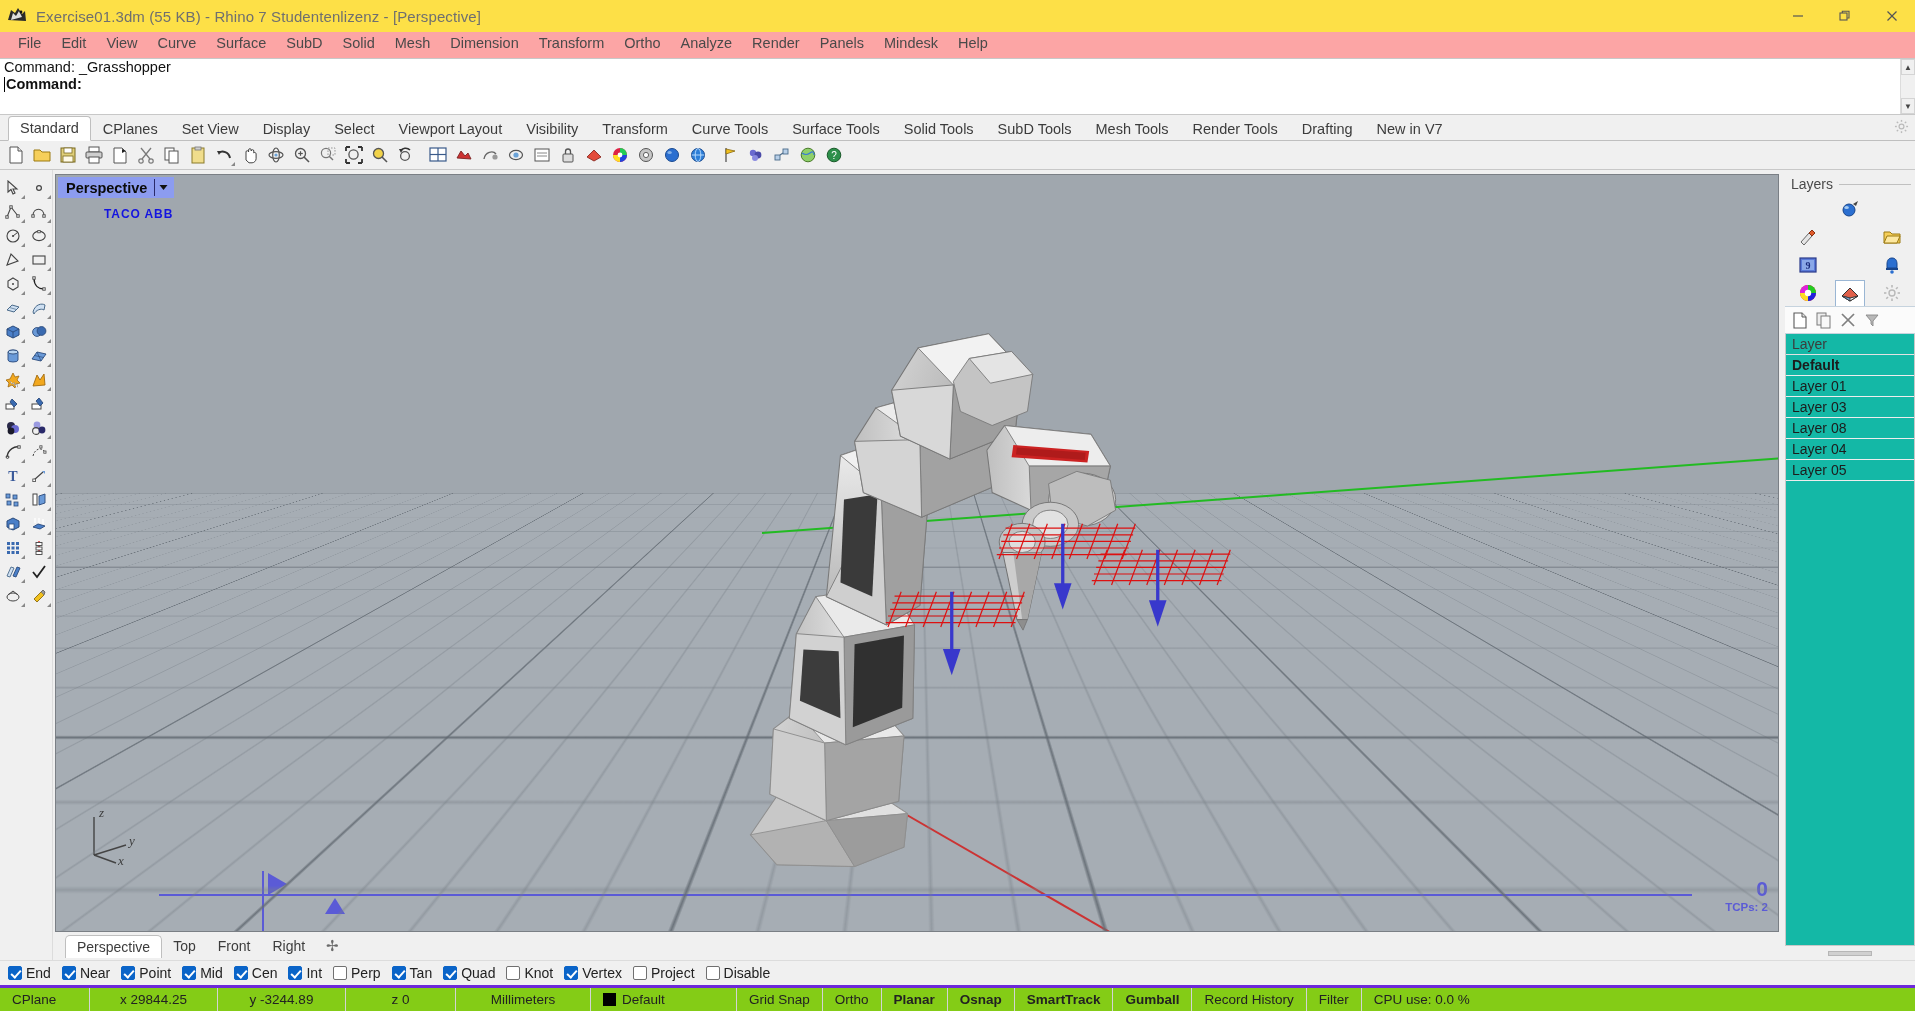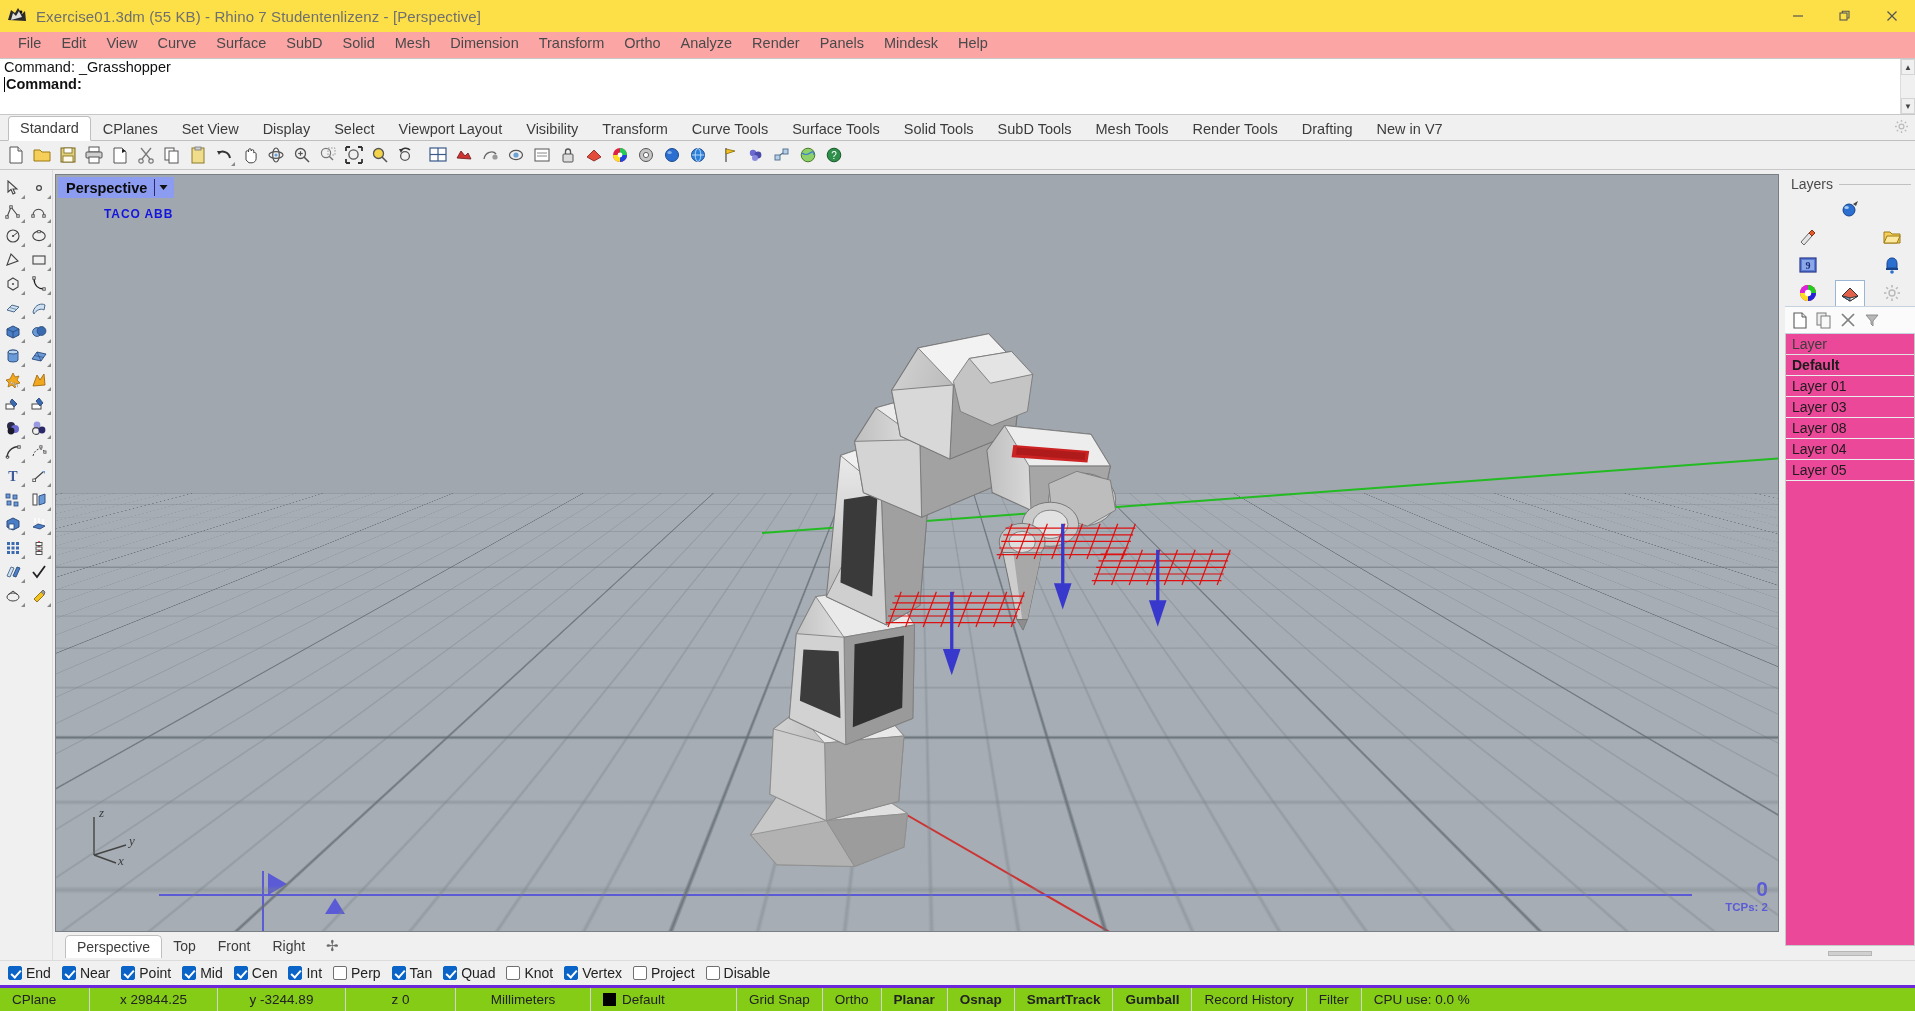--- a/index.html
+++ b/index.html
@@ -422,21 +422,21 @@
     border-bottom: 1px solid #c6d3de;
     padding: 3px 4px;
     margin-top: 0;
   }
   .rp-tbtn {
     width: 22px; height: 20px;
     display: flex; align-items: center; justify-content: center;
   }
   .layerlist {
     flex: 1 1 auto;
-    background: #ec4899;
+    background: #14b8a6;
     border: 1px solid #c8c8c8;
     border-top: none;
     overflow: hidden;
     min-height: 0;
   }
   .layer-head {
     font-size: 14px;
     color: #3c3c3c;
     padding: 2px 0 2px 6px;
     border-bottom: 1px solid #e2e2e2;

